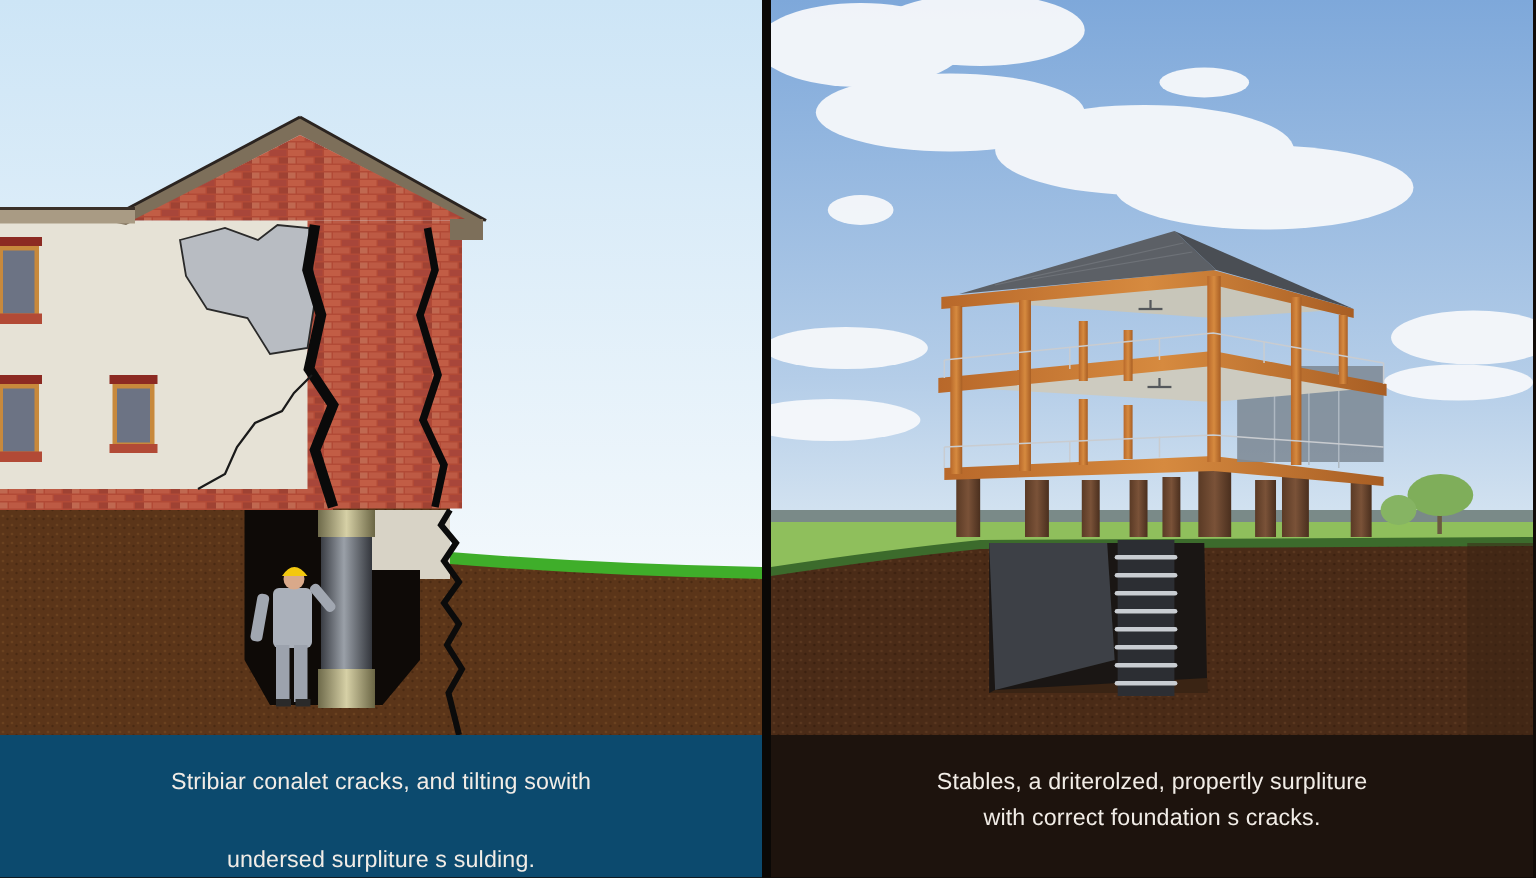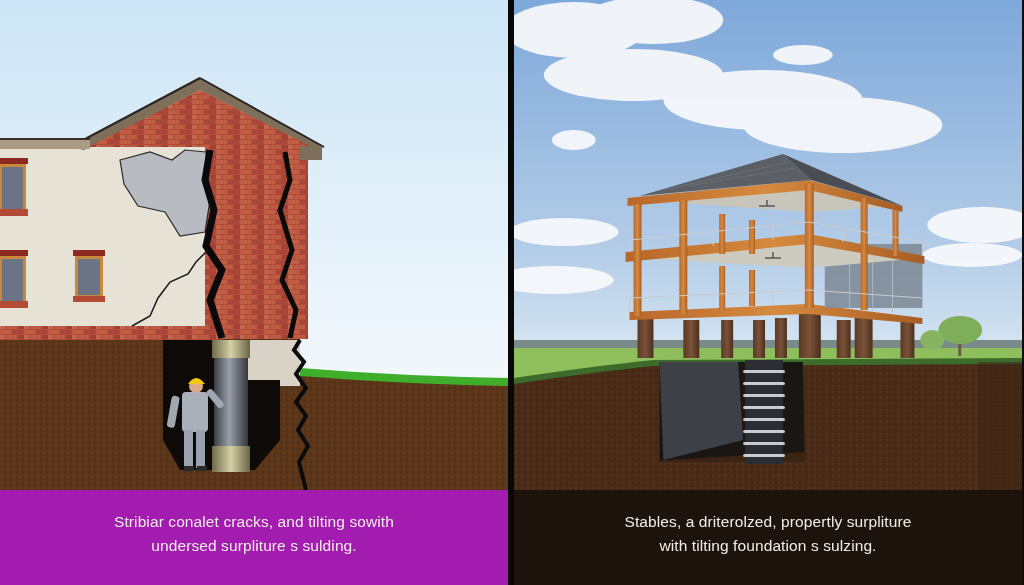--- a/index.html
+++ b/index.html
@@ -10,21 +10,21 @@
     .panel-right { left: 514px; width: 508px; text-decoration: underline; }
     .divider { position: absolute; left: 508px; top: 0; width: 6px; height: 585px; background: #0a0806; }
     .scene { position: absolute; left: 0; top: 0; width: 100%; height: 490px; }
     .scene svg { display: block; width: 100%; height: 100%; }
     .caption {
       position: absolute; left: 0; top: 490px; width: 100%; height: 95px;
       display: flex; flex-direction: column; align-items: center; justify-content: flex-start;
       padding-top: 20px; color: #f1ece6; font-size: 15.5px; line-height: 24px; text-align: center;
       letter-spacing: 0.1px;
     }
-    .panel-left .caption { background: #a21caf; }
+    .panel-left .caption { background: #0c4a6e; gap: 28px; }
     .panel-right .caption { background: #1d130d; }
     .caption span { display: block; white-space: nowrap; }
   </style>
 </head>
 <body>
 
 <div class="panel panel-left">
   <div class="scene">
     <svg viewBox="0 0 508 490" preserveAspectRatio="none">
       <defs>
@@ -267,15 +267,15 @@
       <g stroke="#55585c" stroke-width="1.5">
         <line x1="246" y1="206" x2="262" y2="206"></line>
         <line x1="254" y1="200" x2="254" y2="206"></line>
         <line x1="252" y1="258" x2="268" y2="258"></line>
         <line x1="260" y1="252" x2="260" y2="258"></line>
       </g>
     </svg>
   </div>
   <div class="caption">
     <span>Stables, a driterolzed, propertly surpliture</span>
-    <span>with tilting foundation s sulzing.</span>
+    <span>with correct foundation s cracks.</span>
   </div>
 </div>
 
 </body></html>

